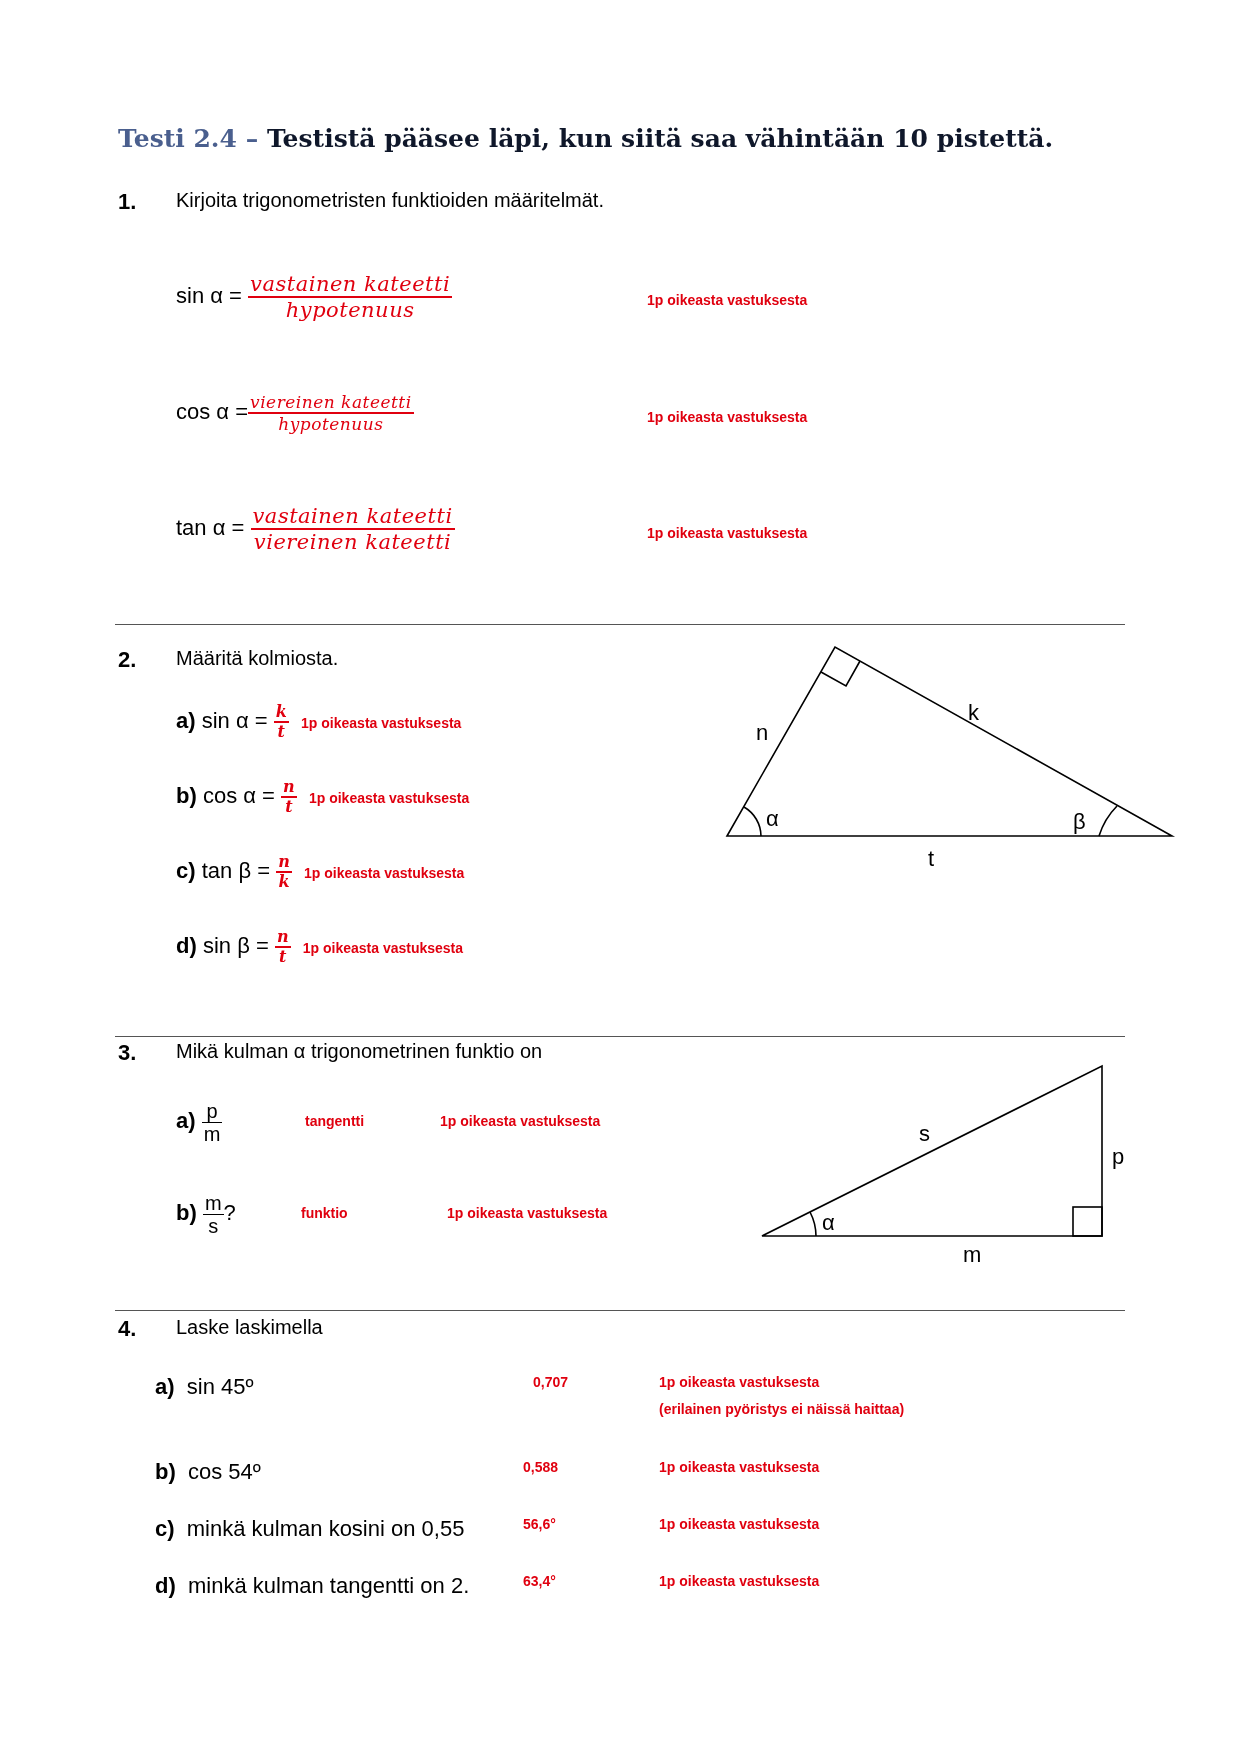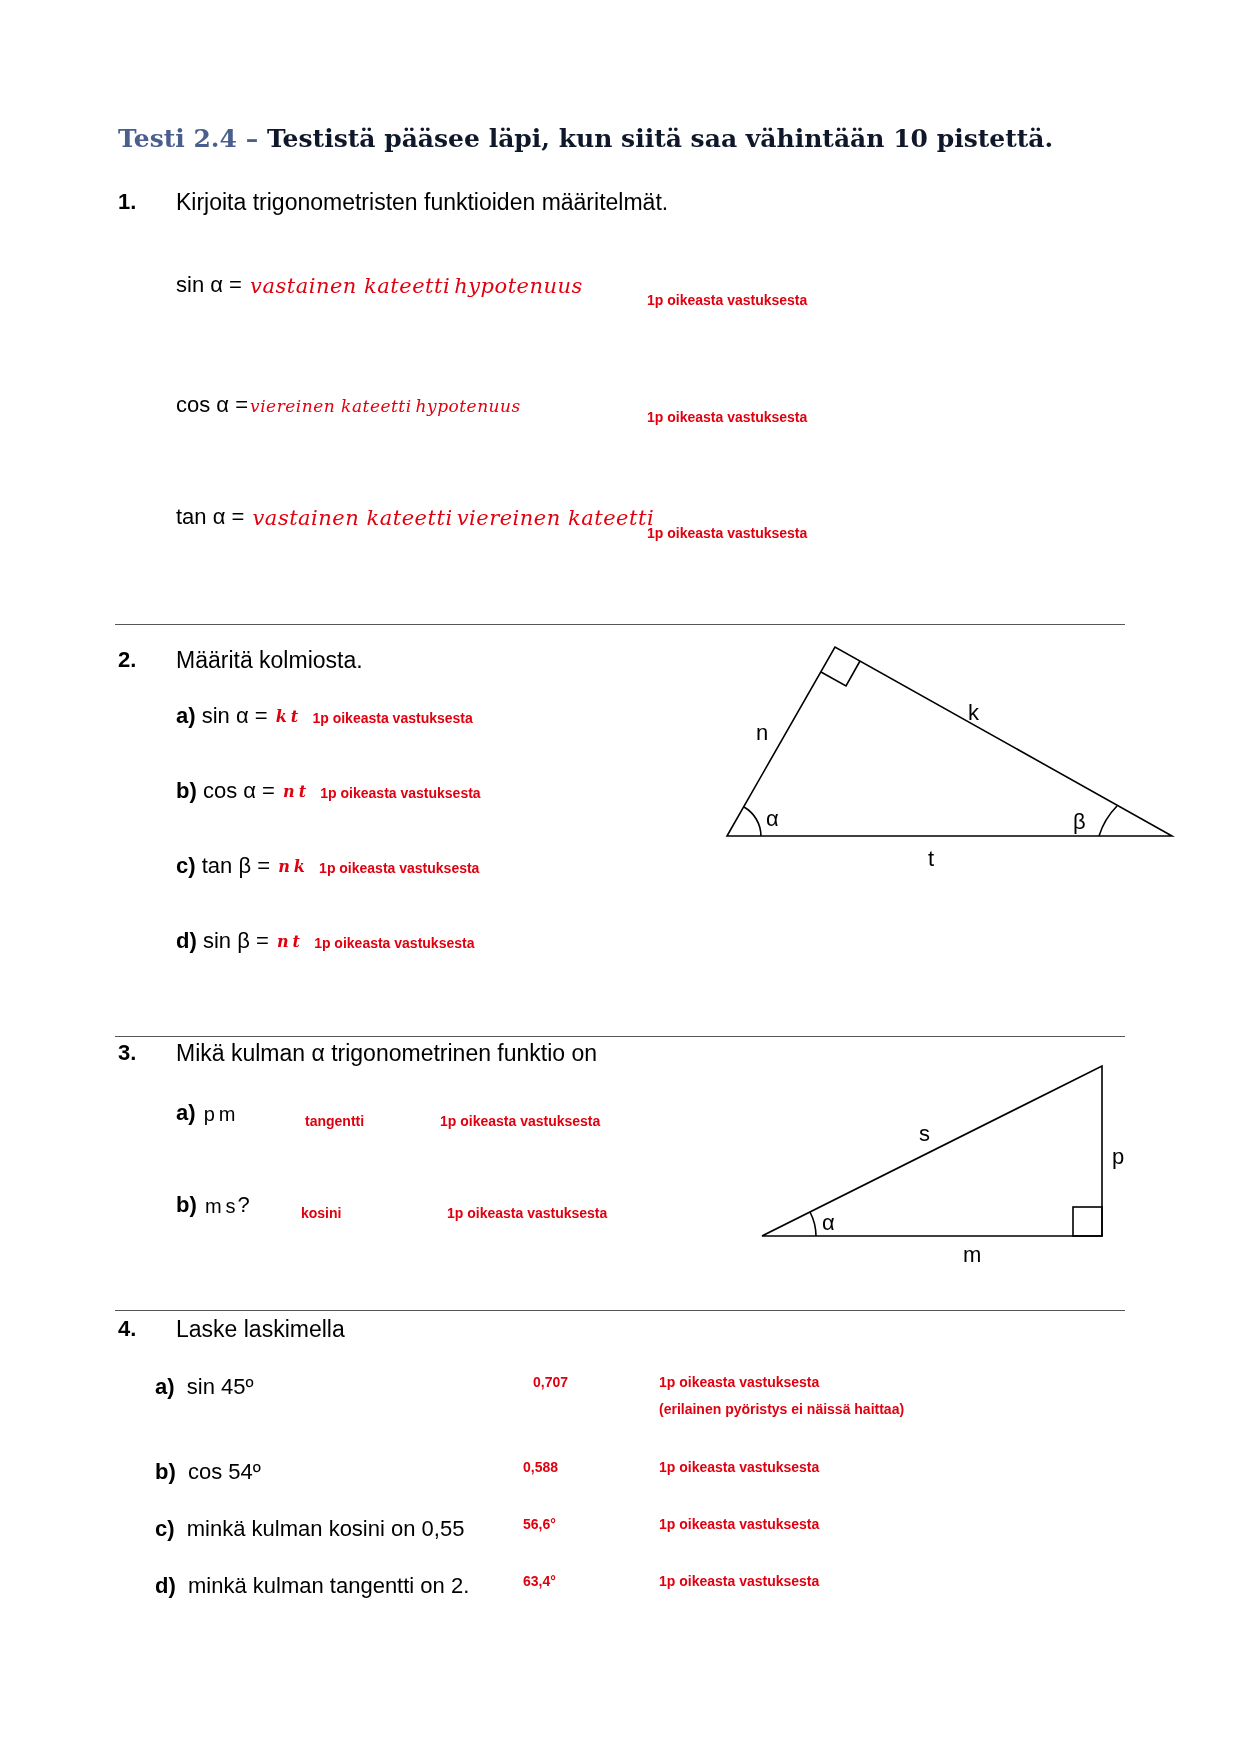--- a/index.html
+++ b/index.html
@@ -4,24 +4,24 @@
 <style>
   html, body { margin:0; padding:0; background:#ffffff; }
   body { width:1239px; height:1754px; position:relative; overflow:hidden;
          font-family:"Liberation Sans", sans-serif; color:#000; }
   .abs { position:absolute; }
   .title { left:118px; top:124px; font-family:"DejaVu Serif","Liberation Serif", serif;
            font-weight:bold; font-size:25px; white-space:nowrap; }
   .title .t1 { color:#4a5f8e; }
   .title .t2 { color:#0f172a; }
   .qnum { font-weight:bold; font-size:22px; }
-  .qtext { font-size:23px; }
+  .qtext { font-size:20px; }
   .red { color:#e0000f; font-weight:bold; font-size:14px; }
   .fn { font-size:22px; white-space:nowrap; }
-  .frac { display:inline-flex; flex-direction:row; align-items:center; vertical-align:middle; }
+  .frac { display:inline-flex; flex-direction:column; align-items:center; vertical-align:middle; }
   .frac .num, .frac .den { font-family:"DejaVu Serif","Liberation Serif", serif; font-style:italic;
                            color:#e0000f; padding:0 2px; }
   .frac .bar { height:2px; background:#e0000f; align-self:stretch; }
   .big .num, .big .den { font-size:21px; letter-spacing:0.5px; }
   .small .num, .small .den { font-size:17px; letter-spacing:0.5px; }
   .tiny .num, .tiny .den { font-size:16px; font-weight:bold; line-height:18px; }
   .plain .num, .plain .den { font-family:"Liberation Sans", sans-serif; font-style:normal; color:#000; font-size:20px; line-height:22px; }
   .plain .bar { background:#000; height:1px; }
   .rule { left:115px; width:1010px; height:1px; background:#555; }
   .lbl { font-size:22px; font-weight:bold; }
@@ -153,21 +153,21 @@
 <div class="abs red" style="left:440px;top:1113px;">1p oikeasta vastuksesta</div>
 
 <div class="abs fn" style="left:176px;top:1192px;">
   <span class="lbl">b)</span>
   <span class="frac plain">
       <span class="num">m</span>
       <span class="bar"></span>
       <span class="den">s</span>
     </span><span>?</span>
 </div>
-<div class="abs red" style="left:301px;top:1205px;">kosini</div>
+<div class="abs red" style="left:301px;top:1205px;">funktio</div>
 <div class="abs red" style="left:447px;top:1205px;">1p oikeasta vastuksesta</div>
 
 <div class="abs rule" style="top:1310px;"></div>
 
 <div class="abs qnum" style="left:118px;top:1316px;">4.</div>
 <div class="abs qtext" style="left:176px;top:1316px;">Laske laskimella</div>
 
 <div class="abs fn" style="left:155px;top:1374px;"><span class="lbl">a)</span>&nbsp; <span>sin 45º</span></div>
 <div class="abs red" style="left:533px;top:1374px;">0,707</div>
 <div class="abs red" style="left:659px;top:1374px;">1p oikeasta vastuksesta</div>

